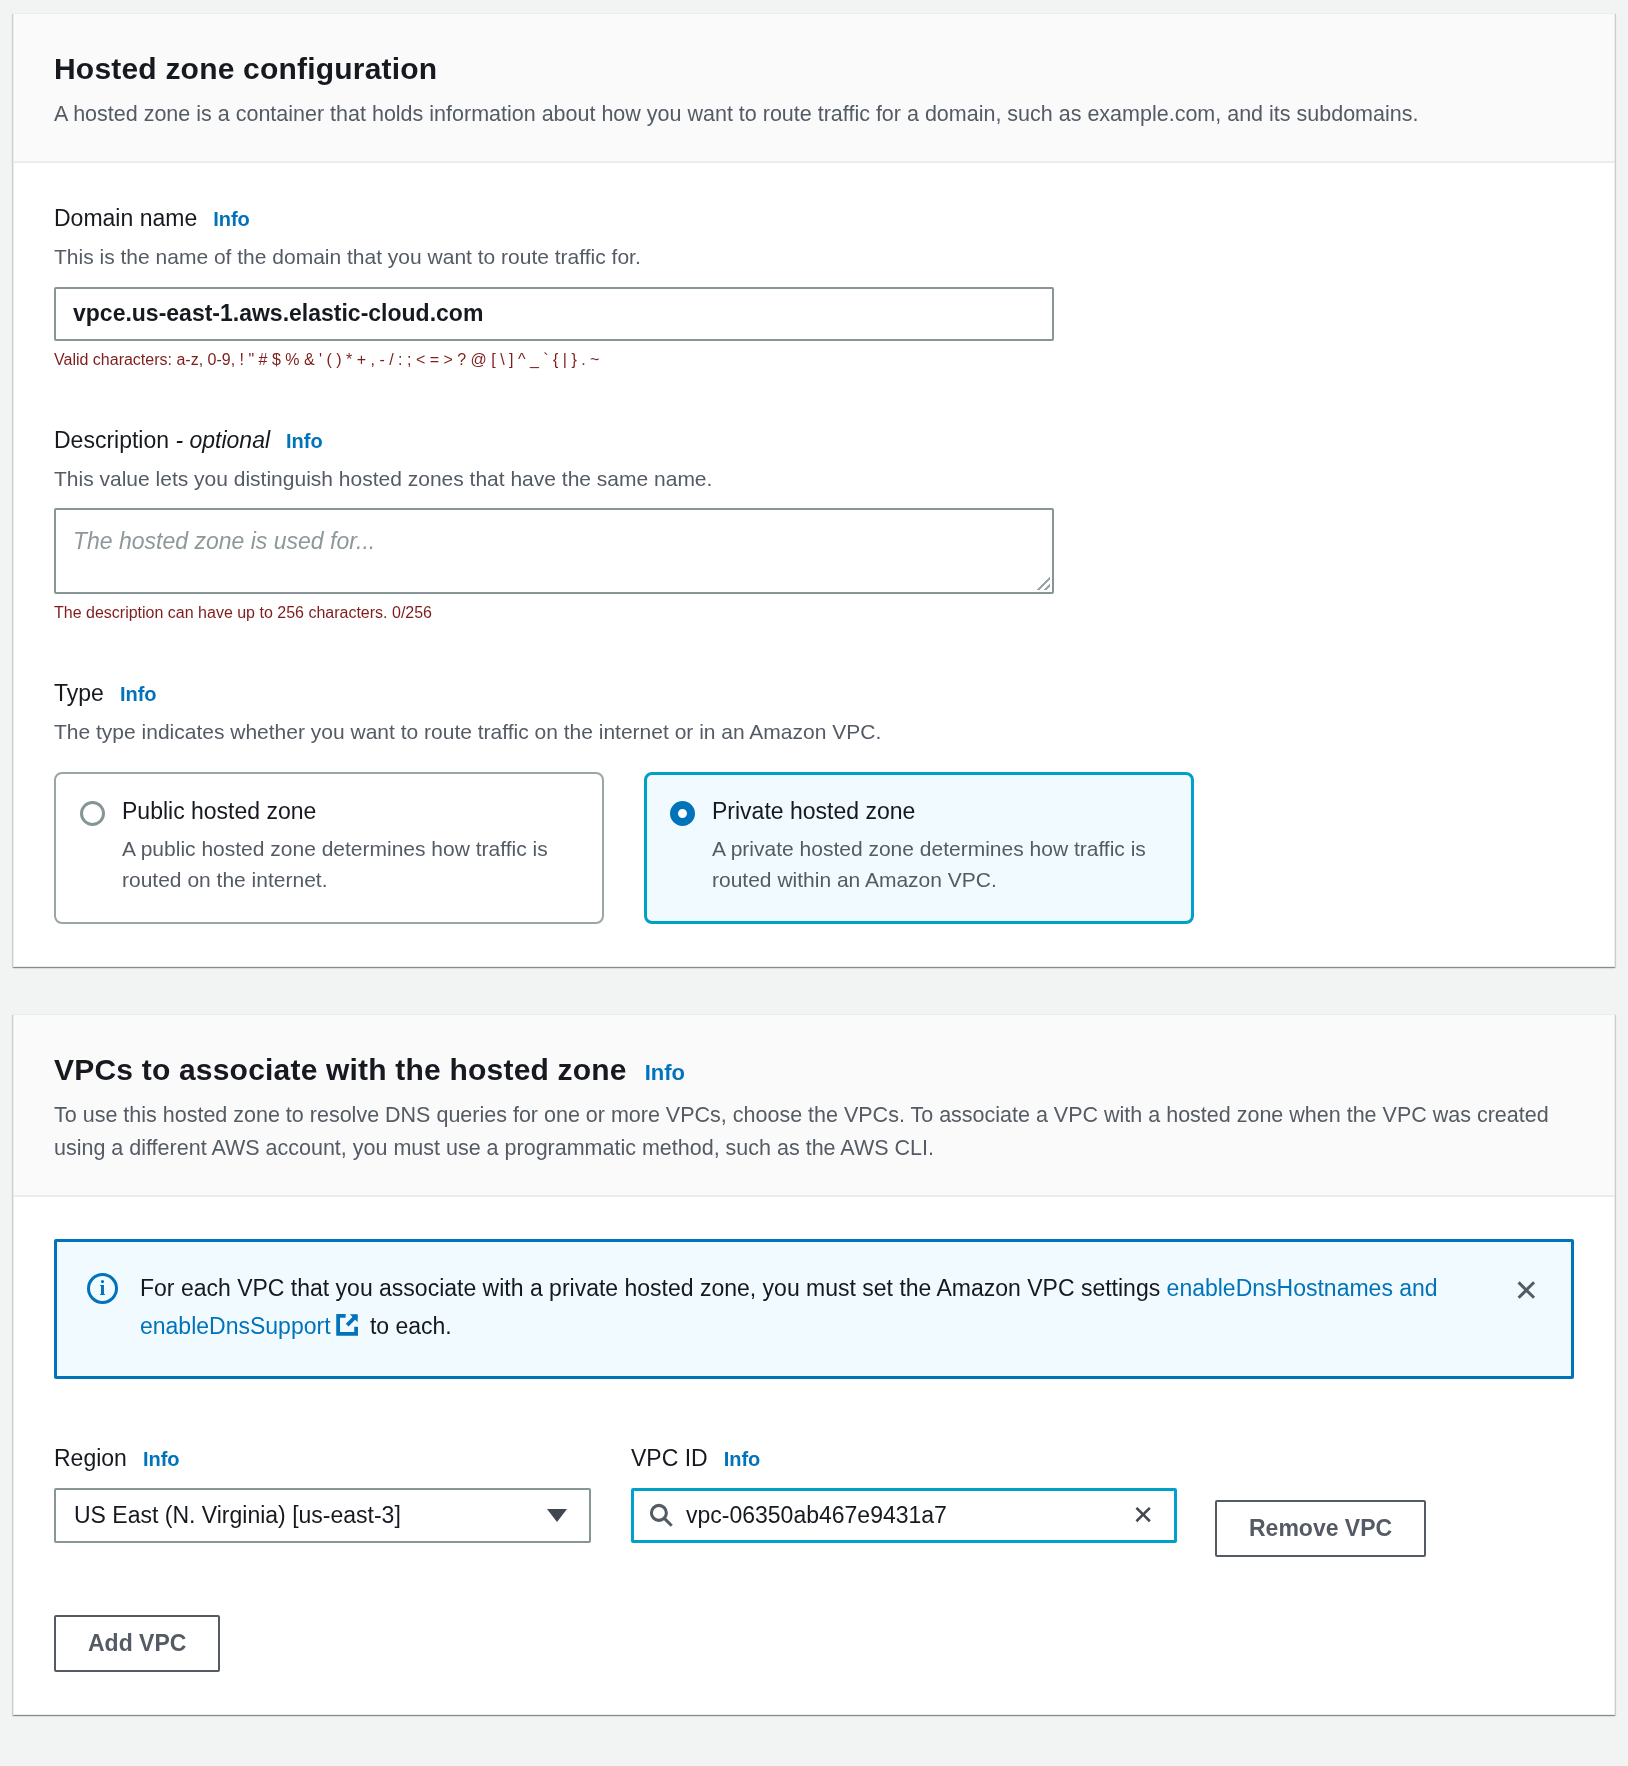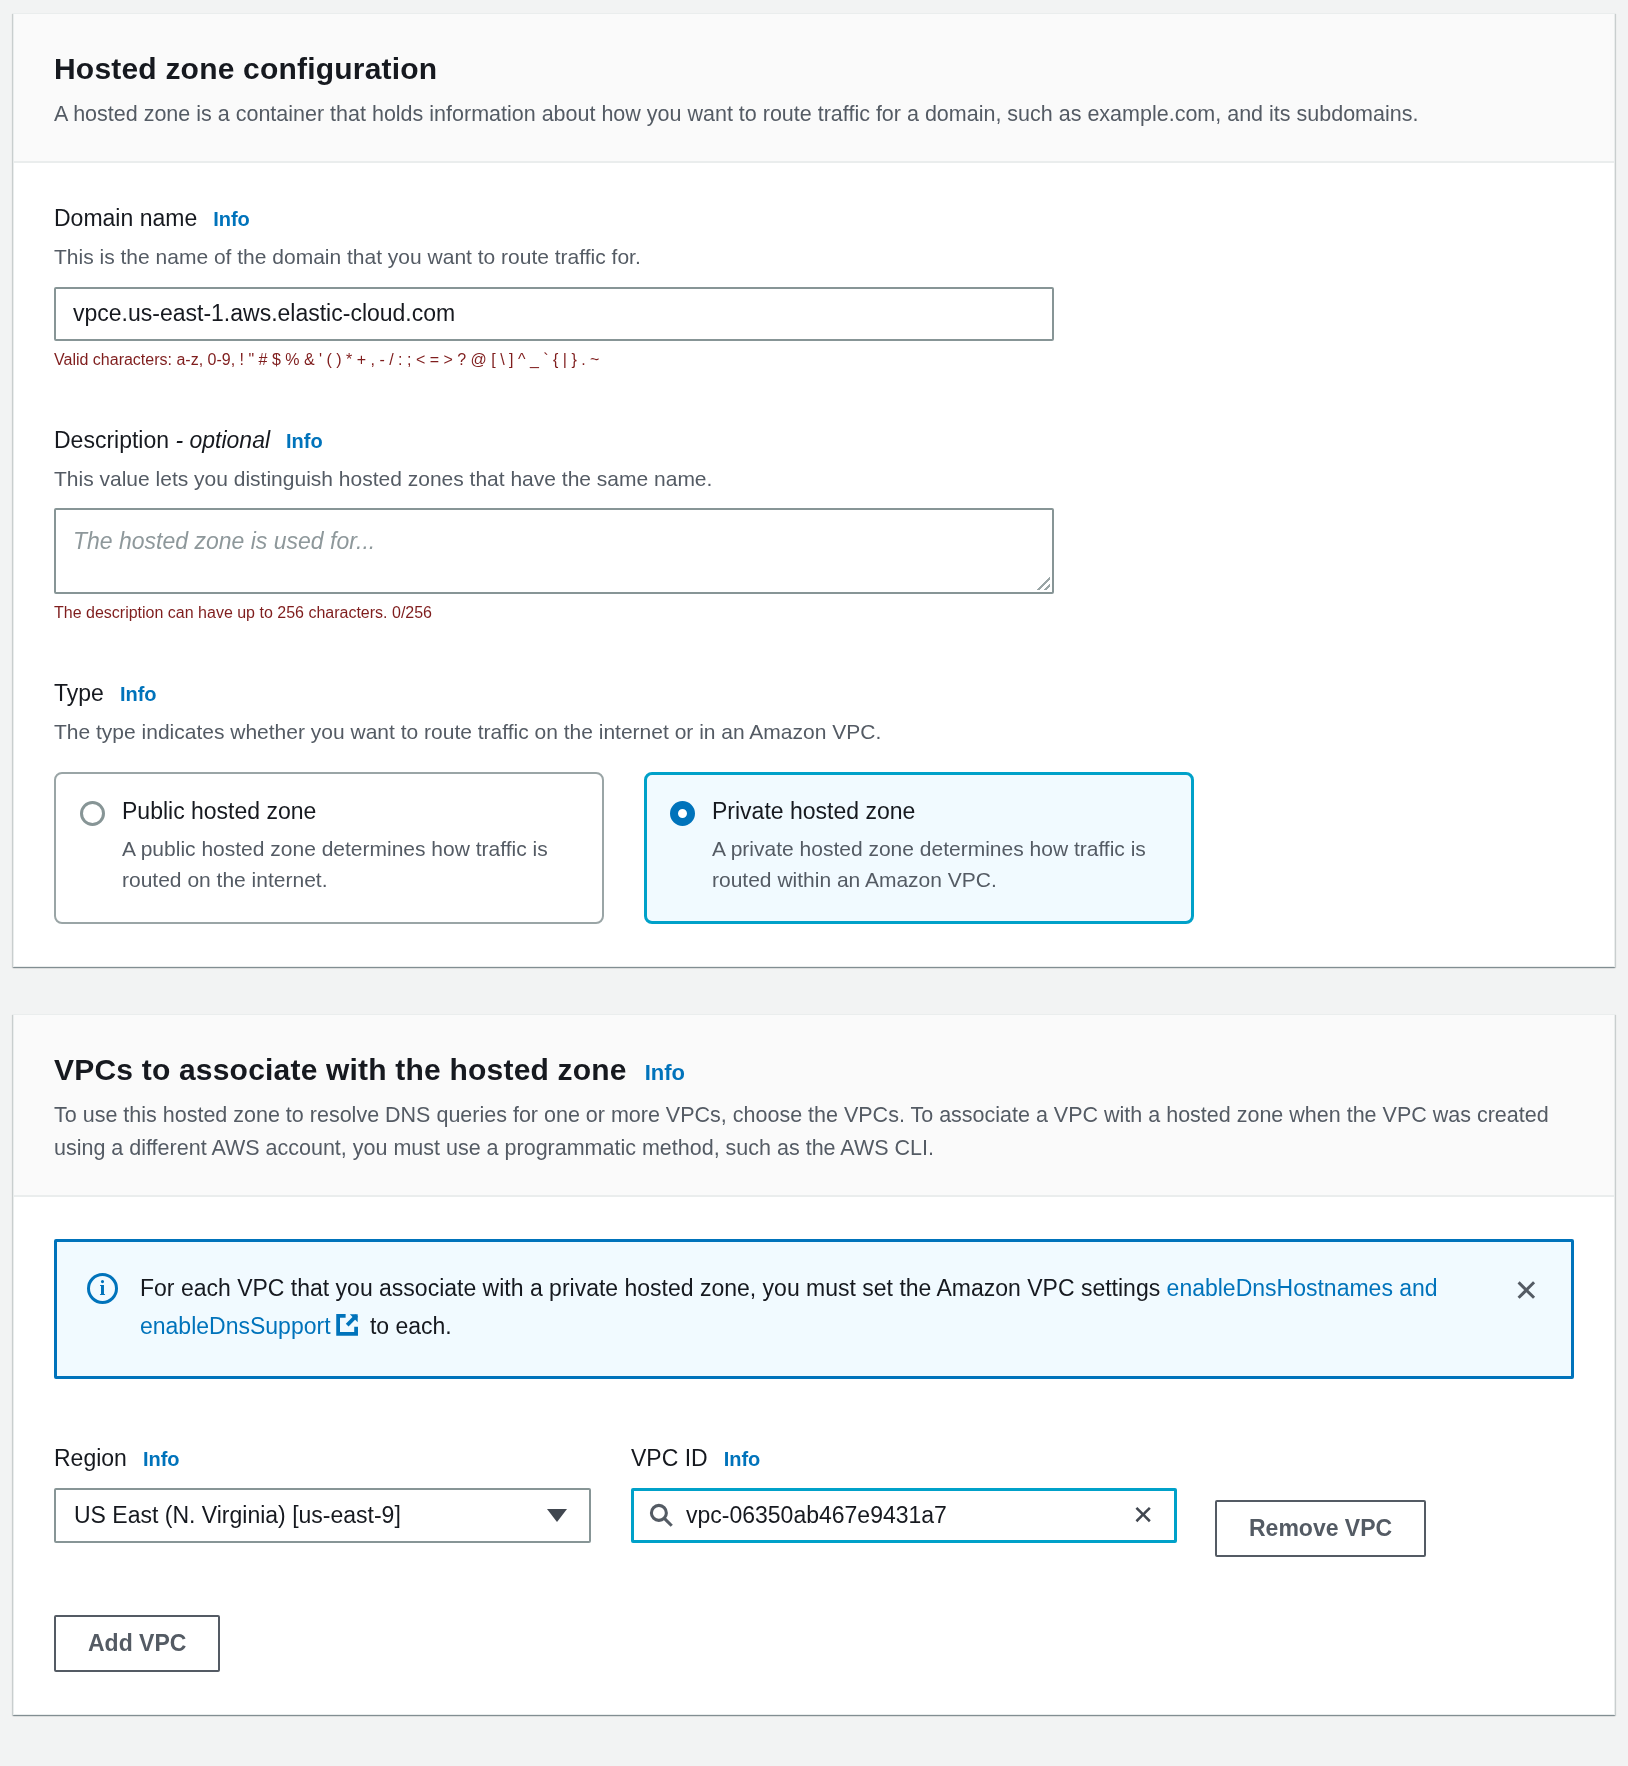--- a/index.html
+++ b/index.html
@@ -41,21 +41,21 @@
   .header-info { font-size:22px; }
   .field-desc { margin-top:9px; font-size:21px; color:#545b64; line-height:1.5; }
   .constraint { margin-top:10px; font-size:16px; color:#7f1d1d; }
 
   .text-input {
     display:block; margin-top:14px;
     width:1000px; height:54px;
     border:2px solid #879596; border-radius:2px;
     padding:0 17px; font-size:23px; color:#16191f;
     font-family:"Liberation Sans", sans-serif;
-    background:#fff; outline:none;
+    background:#fff; outline:none;font-weight:bold;
   }
 
   .textarea-wrap { position:relative; width:1000px; margin-top:14px; }
   textarea.text-area {
     display:block; width:1000px; height:86px;
     border:2px solid #879596; border-radius:2px;
     padding:18px 17px; font-size:23px; color:#16191f;
     font-family:"Liberation Sans", sans-serif;
     resize:none; outline:none; background:#fff;
   }
@@ -228,21 +228,21 @@
 
       
       <div class="vpc-row">
 
         <div class="vpc-col1">
           <div class="vpc-col-label">
             <span class="field-label">Region</span>
             <a class="info-link">Info</a>
           </div>
           <div class="select-box">
-            <span>US East (N. Virginia) [us-east-9]</span>
+            <span>US East (N. Virginia) [us-east-3]</span>
             <span class="select-arrow"></span>
           </div>
         </div>
 
         <div class="vpc-col2">
           <div class="vpc-col-label">
             <span class="field-label">VPC ID</span>
             <a class="info-link">Info</a>
           </div>
           <div class="search-box">

